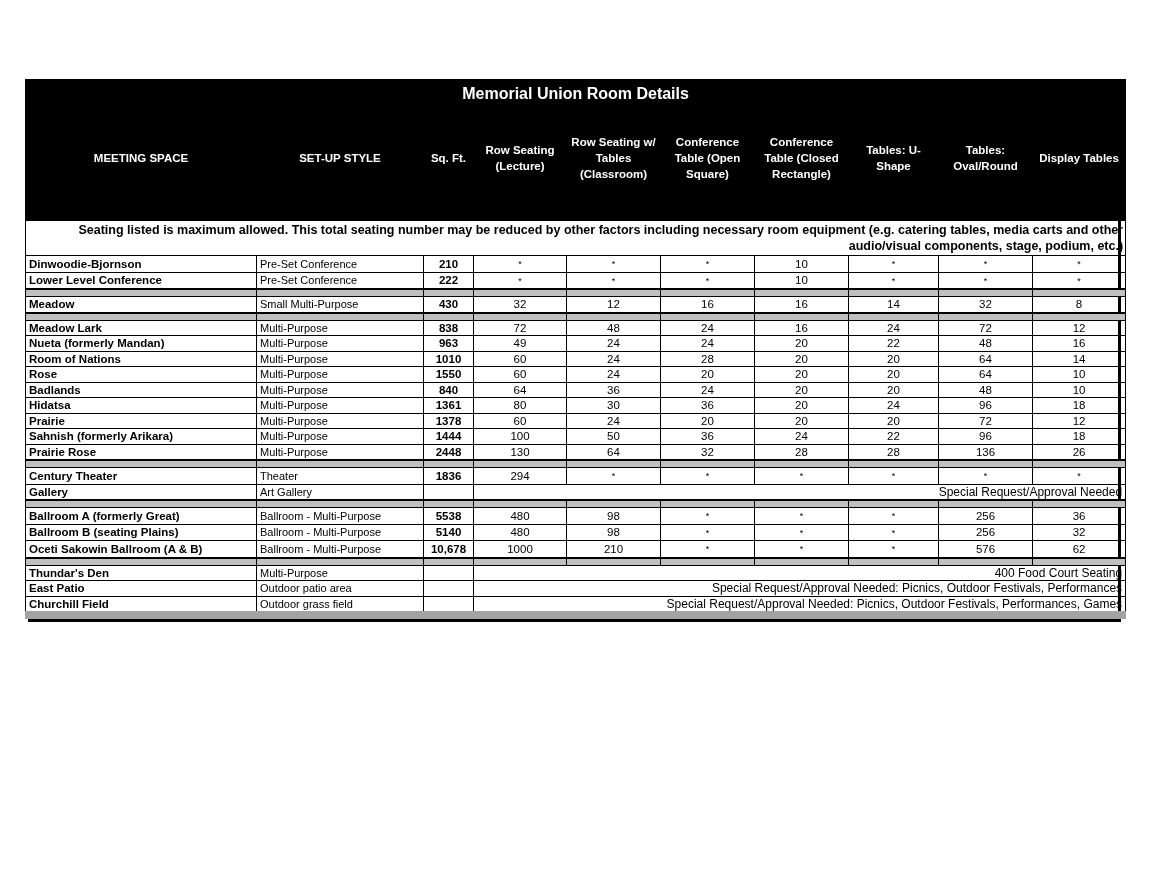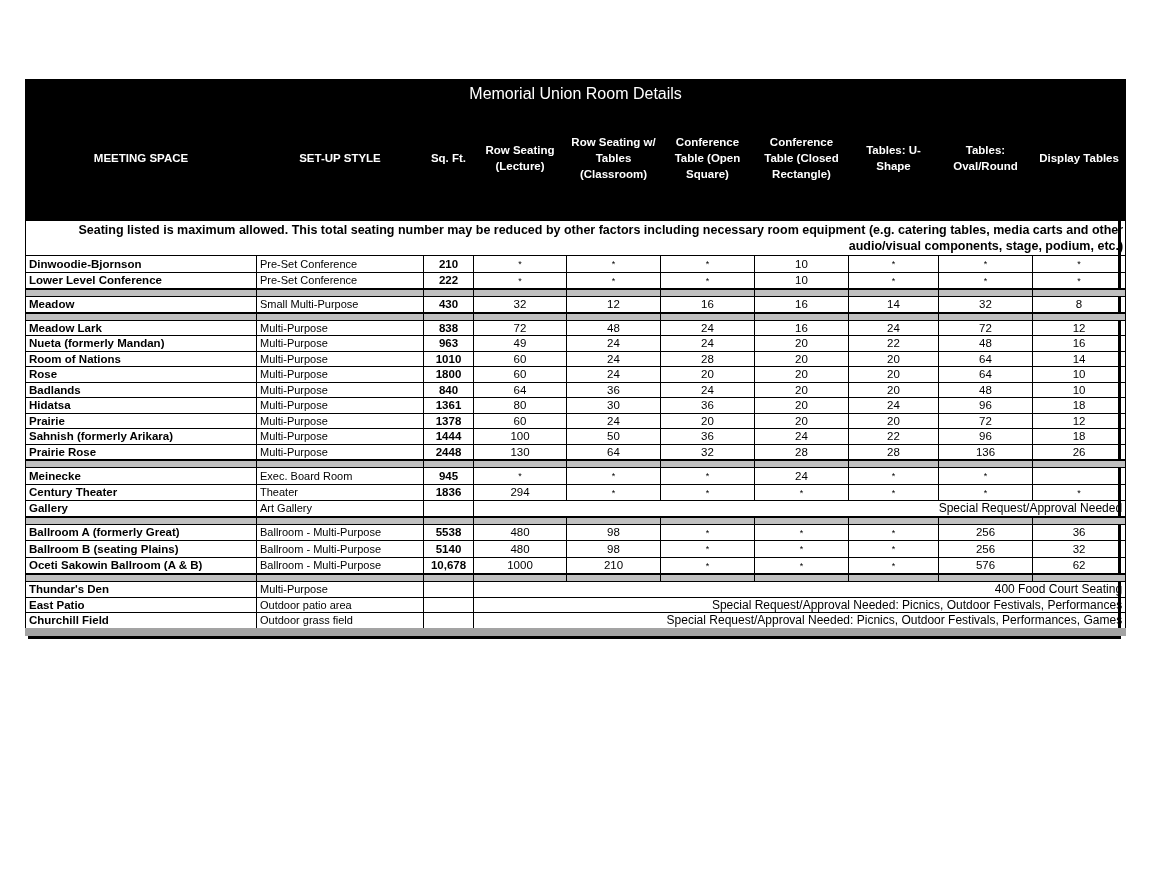--- a/index.html
+++ b/index.html
@@ -10,21 +10,21 @@
   }
   table { border-collapse: collapse; width: 1093px; table-layout: fixed; }
   col.c-name { width: 231px; }
   col.c-style { width: 167px; }
   col.c-sqft { width: 50px; }
   col.c-v { width: 93px; }
   col.c-v2 { width: 94px; }
   col.c-v3 { width: 90px; }
   td, th { border: 1px solid #000; padding: 0 3px; overflow: hidden; white-space: nowrap; }
   .title-row th {
-    background: #000; color: #fff; font-size: 16px; font-weight: normal;
+    background: #000; color: #fff; font-size: 16px; font-weight: bold;
     height: 24px; border: 1px solid #000; border-bottom: none; padding-top: 2px;
   }
   .head-row th {
     background: #000; color: #fff; font-size: 11.5px; font-weight: bold;
     height: 104px; white-space: normal; text-align: center; line-height: 16px;
     border-top: none; border-color: #000; padding: 0 4px 10px 4px;
   }
   .note-row td {
     font-size: 12.5px; font-weight: bold; text-align: right; white-space: normal;
     line-height: 16px; height: 34px; border: 1.5px solid #000; padding: 0 2px;
@@ -169,21 +169,21 @@
           <td class="val">24</td>
           <td class="val">28</td>
           <td class="val">20</td>
           <td class="val">20</td>
           <td class="val">64</td>
           <td class="val">14</td>
         </tr>
         <tr class="data">
           <td class="name">Rose</td>
           <td class="style">Multi-Purpose</td>
-          <td class="sqft">1800</td>
+          <td class="sqft">1550</td>
           <td class="val">60</td>
           <td class="val">24</td>
           <td class="val">20</td>
           <td class="val">20</td>
           <td class="val">20</td>
           <td class="val">64</td>
           <td class="val">10</td>
         </tr>
         <tr class="data">
           <td class="name">Badlands</td>
@@ -251,32 +251,20 @@
           <td></td>
           <td></td>
           <td></td>
           <td></td>
           <td></td>
           <td></td>
           <td></td>
           <td></td>
         </tr>
         <tr class="data">
-          <td class="name">Meinecke</td>
-          <td class="style">Exec. Board Room</td>
-          <td class="sqft">945</td>
-          <td class="val star">*</td>
-          <td class="val star">*</td>
-          <td class="val star">*</td>
-          <td class="val">24</td>
-          <td class="val star">*</td>
-          <td class="val star">*</td>
-          <td class="val"></td>
-        </tr>
-        <tr class="data">
           <td class="name">Century Theater</td>
           <td class="style">Theater</td>
           <td class="sqft">1836</td>
           <td class="val">294</td>
           <td class="val star">*</td>
           <td class="val star">*</td>
           <td class="val star">*</td>
           <td class="val star">*</td>
           <td class="val star">*</td>
           <td class="val star">*</td>

